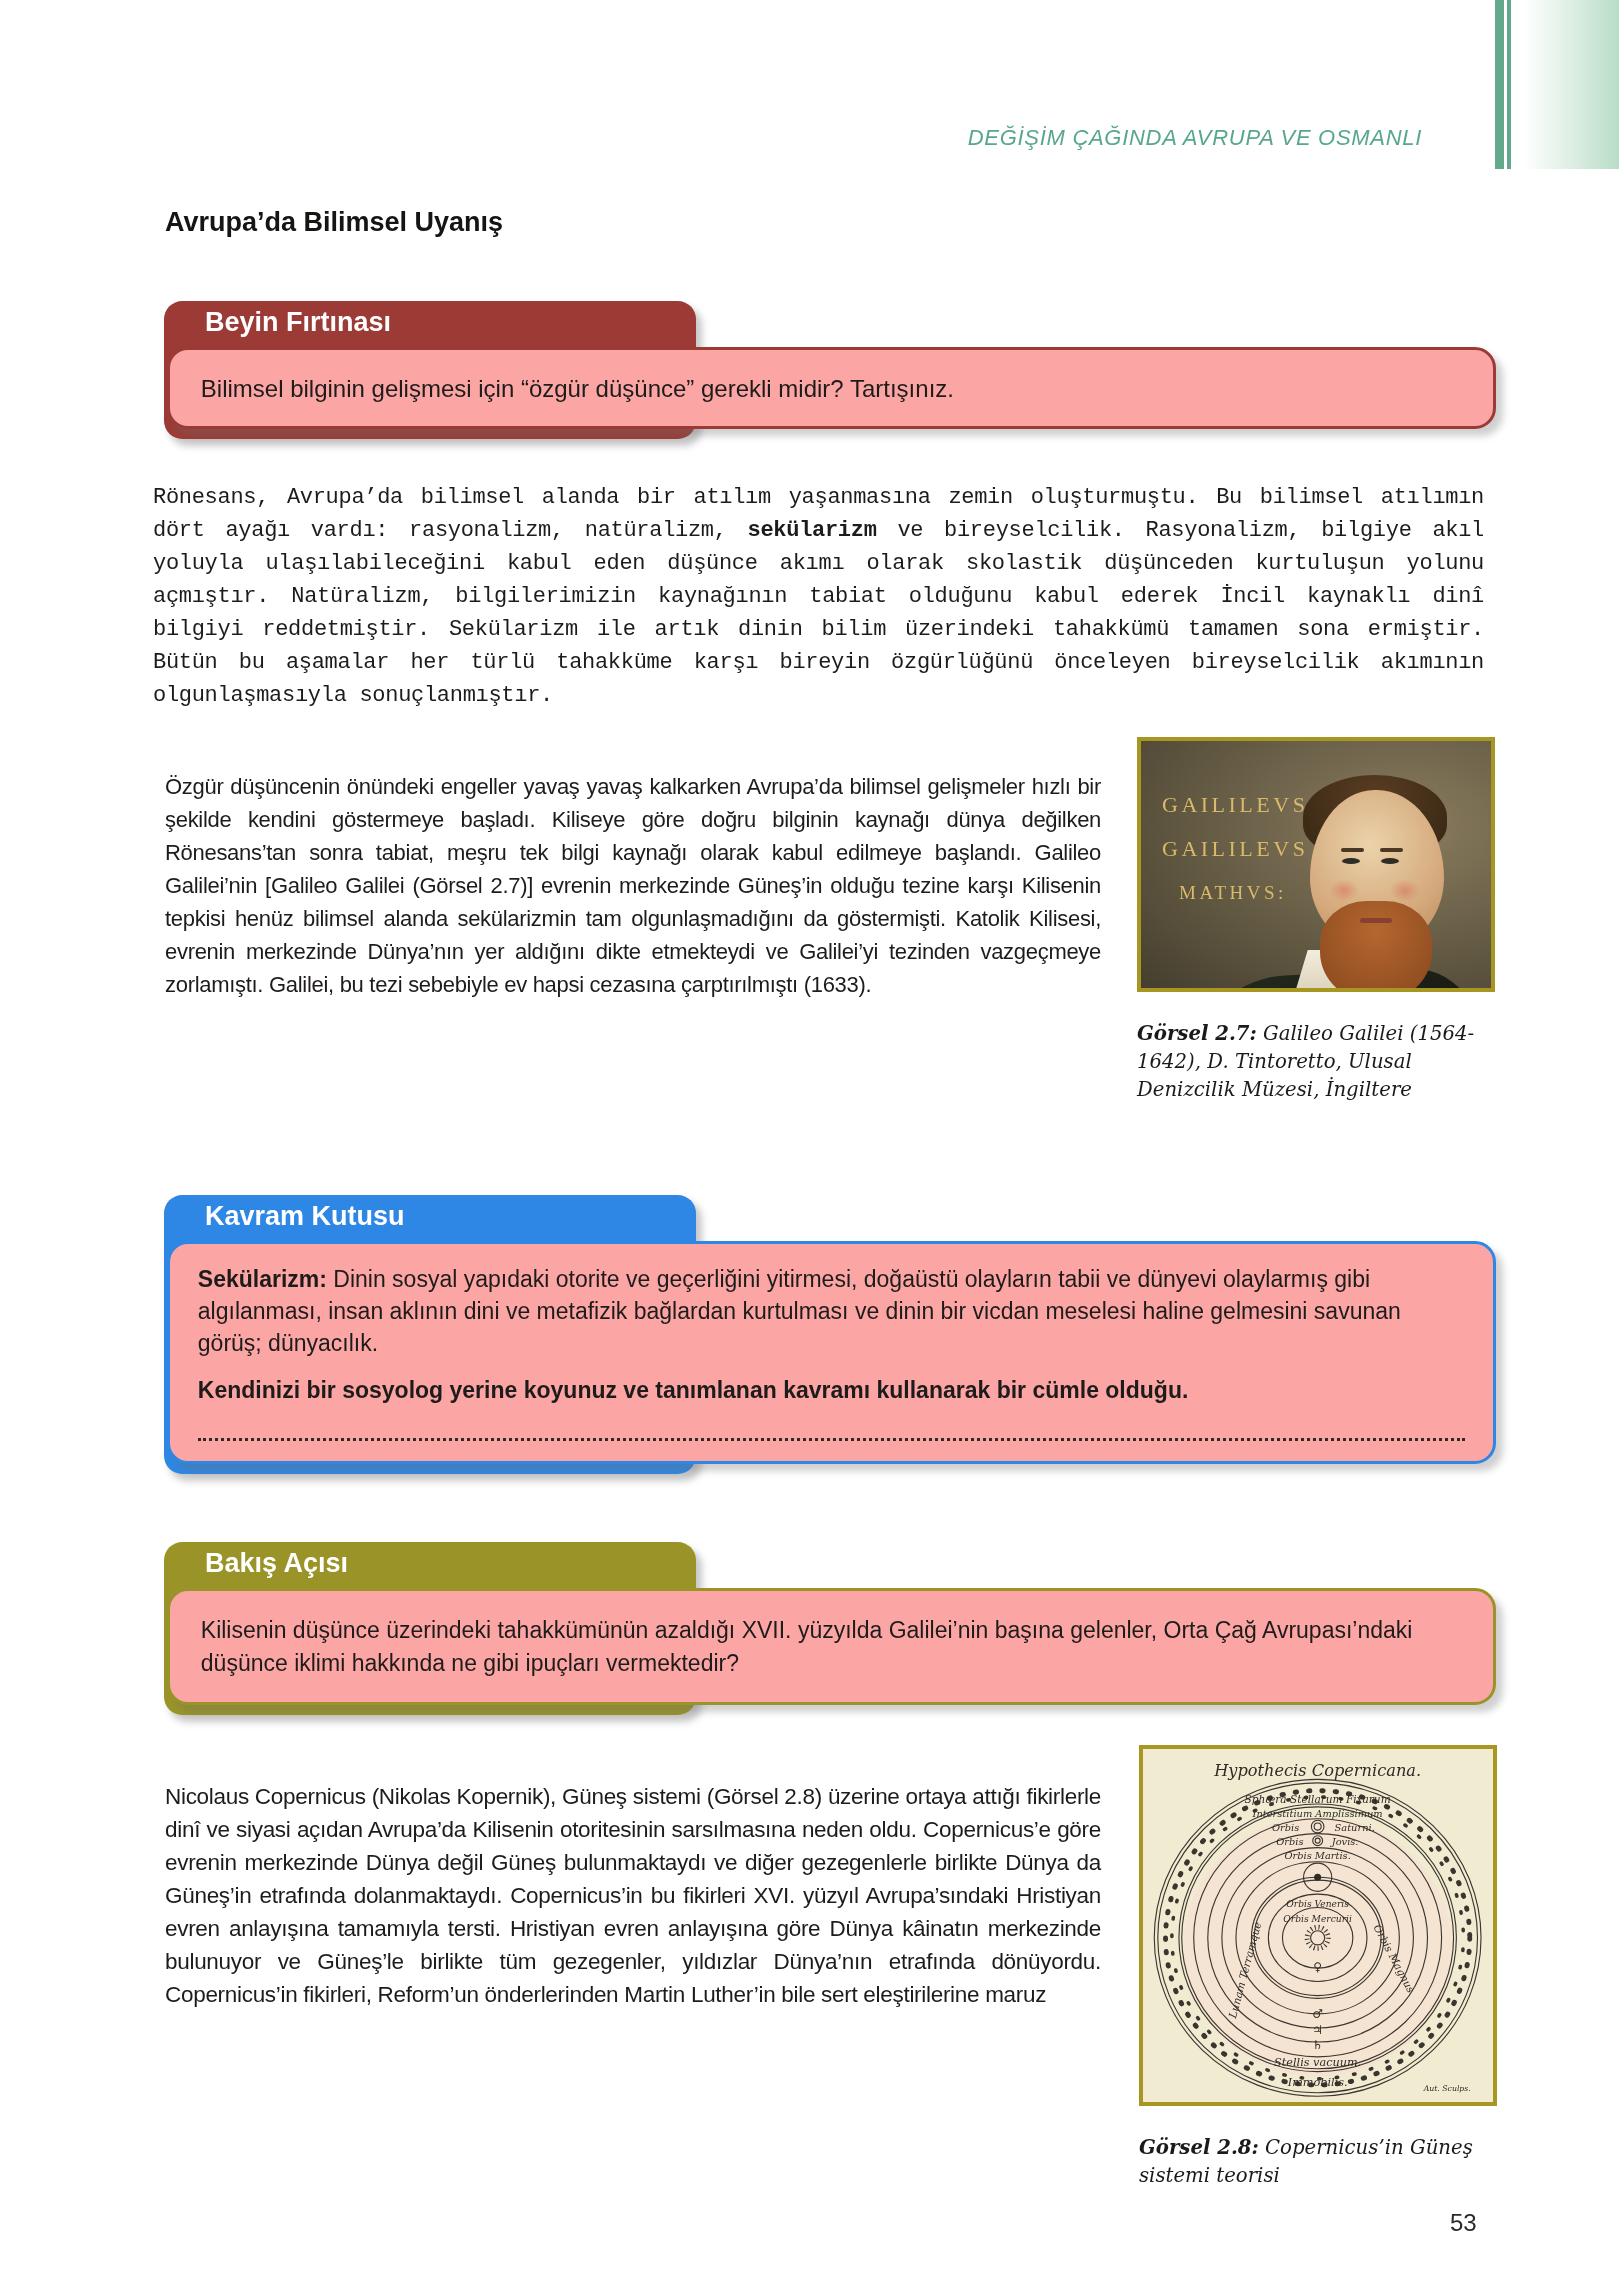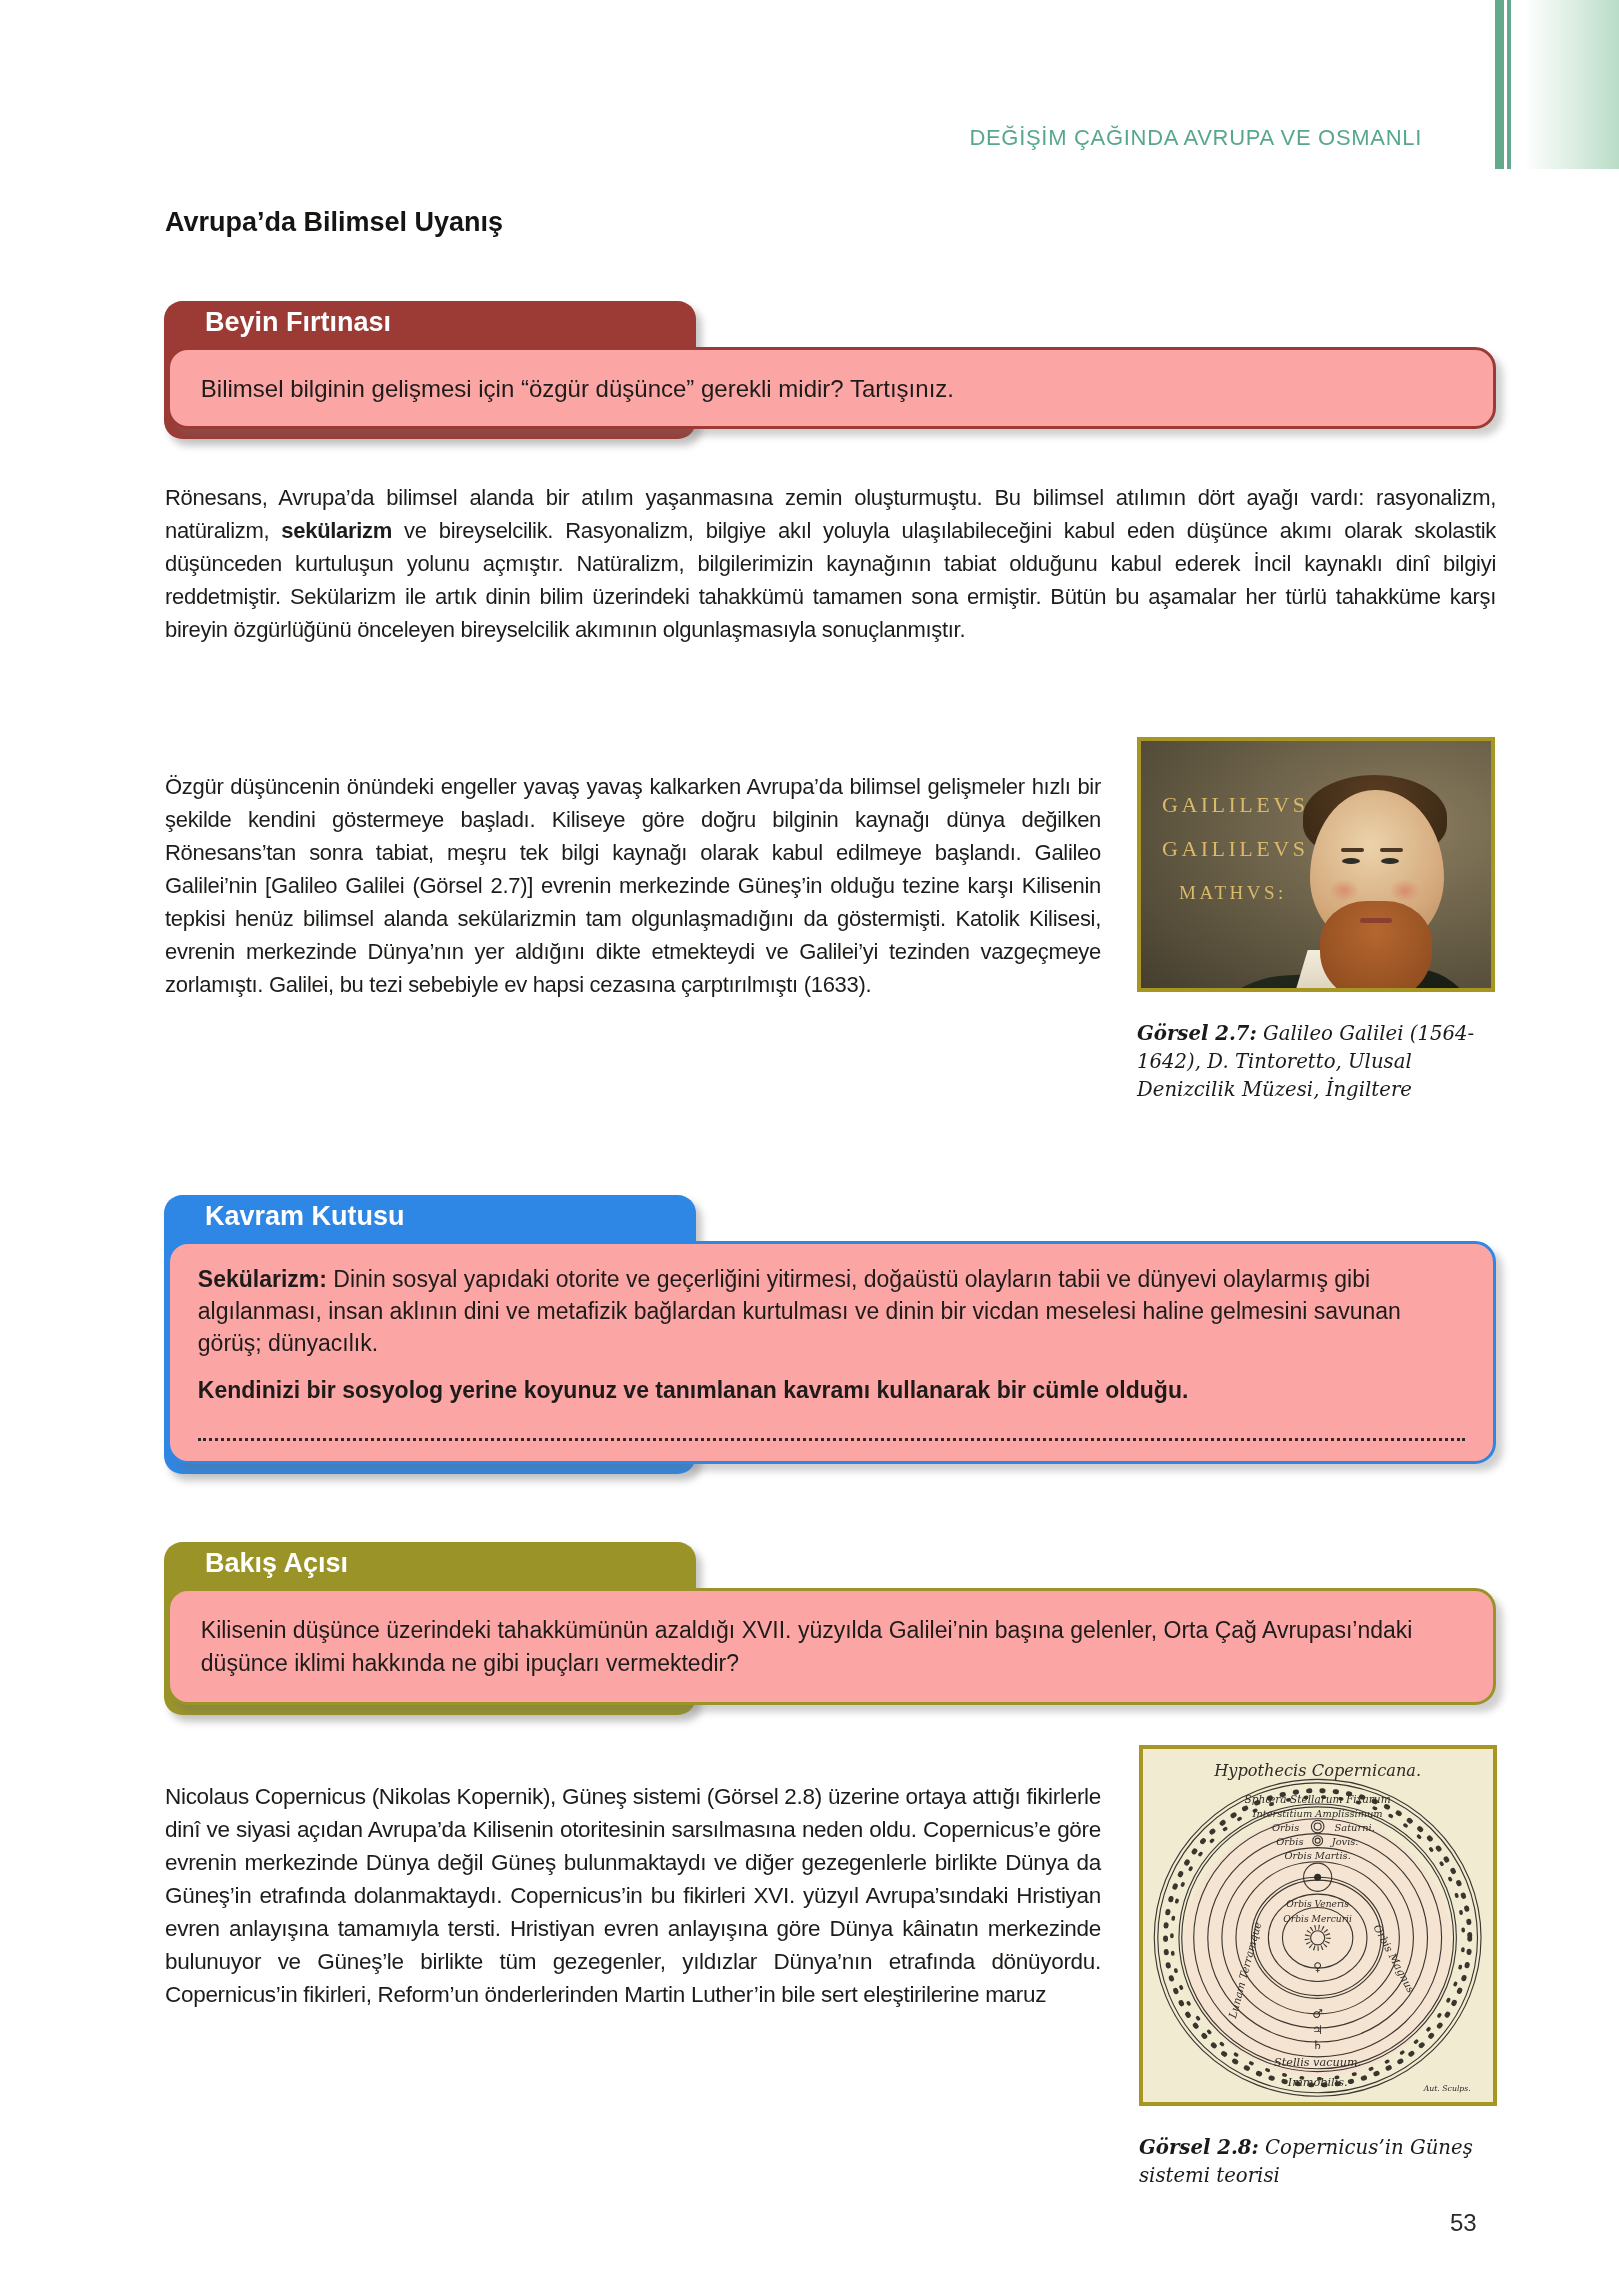--- a/index.html
+++ b/index.html
@@ -6,21 +6,21 @@
   html,body { background:#ffffff; }
   body {
     width:1620px; height:2284px; position:relative;
     font-family:"Liberation Sans", sans-serif;
     color:#1e1c1a; overflow:hidden;
   }
   .abs { position:absolute; }
 
   
   .chapter-header { top:125px; right:198px; font-size:22px; letter-spacing:0.7px;
-    color:#57a78b; font-weight:400; }
+    color:#57a78b; font-weight:400;font-style:italic; }
   .bar-thick { left:1495px; top:0; width:9.1px; height:169px; background:#63a98b; }
   .bar-thin  { left:1507px; top:0; width:4.2px;  height:169px; background:#63a98b; }
   .corner-grad { left:1524px; top:0; width:96px; height:169px;
     background:linear-gradient(90deg,#ffffff 0%,#ddeee3 50%,#b7dcc6 100%); }
 
   .page-title { left:165px; top:207px; font-size:27px; font-weight:bold; color:#171513; }
 
   
   .callout { position:absolute; left:164px; width:1332px; padding-bottom:9.8px; }
   .callout-shape { position:absolute; left:0; top:0; bottom:0; width:532px;
@@ -44,21 +44,21 @@
   #concept .callout-body { padding:18.3px 28px 19.7px 28px; font-size:23px; line-height:32px; }
   #concept .task { font-weight:bold; margin-top:15.5px; }
   .dotted-line { margin-top:31px; height:4.2px; border-bottom:3.5px dotted #2e2a28; }
 
   #perspective { top:1542px; }
   #perspective .callout-body { padding:22.5px 31px; font-size:23px; line-height:33px; }
 
   
   .para { position:absolute; text-align:justify; font-size:22px;
     line-height:33px; letter-spacing:-0.3px; color:#1e1c1a; }
-  #para1 { left:165px; top:481px;  width:1331px; }
+  #para1 { left:153px; top:481px;  width:1331px;font-family:Liberation Mono, monospace; }
   #para2 { left:165px; top:770px; width:936px; }
   #para3 { left:165px; top:1780px; width:936px; font-size:22.5px; }
 
   
   .figure { position:absolute; }
   .fig-caption { margin-top:28px; width:355px; font-family:"DejaVu Serif", serif;
     font-style:italic; font-size:19.7px; line-height:28px; color:#1c1a18; }
   .fig-caption b { font-weight:bold; }
 
   #fig-galileo { left:1137px; top:737px; width:358px; }

